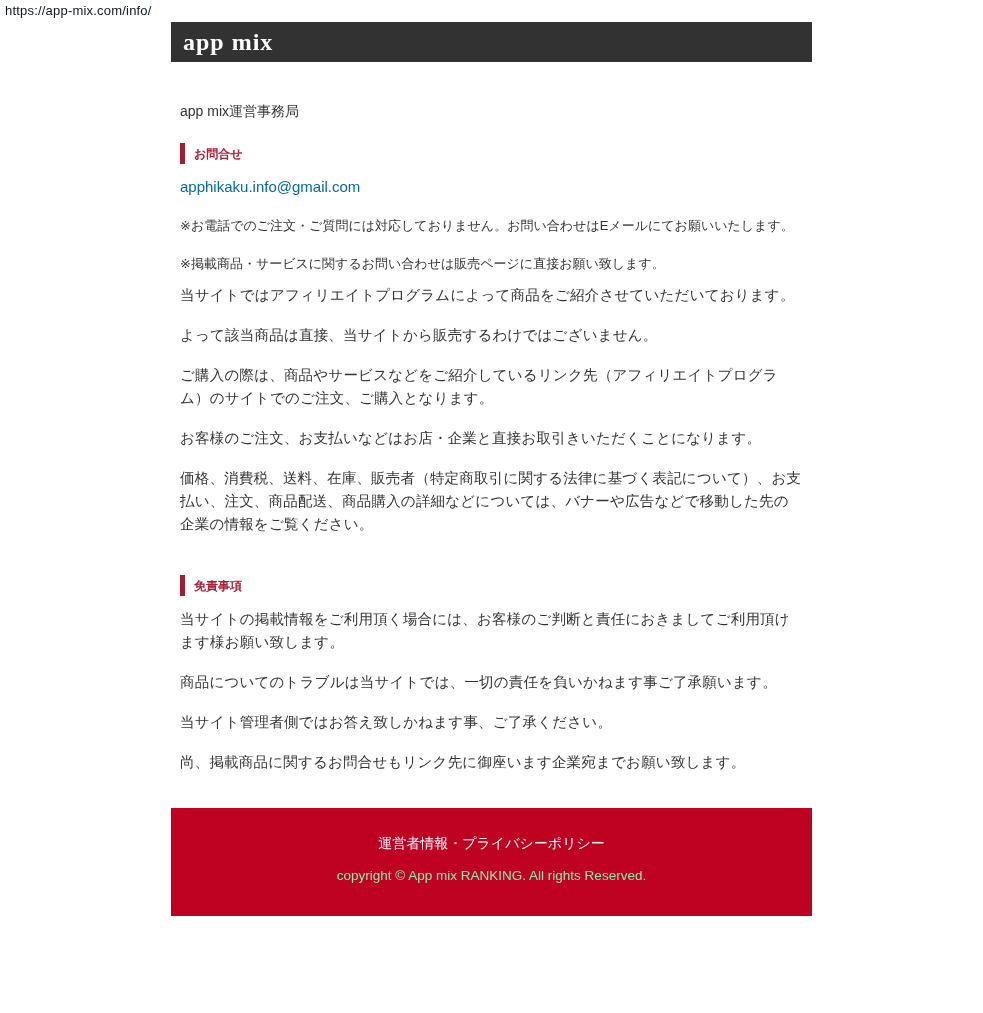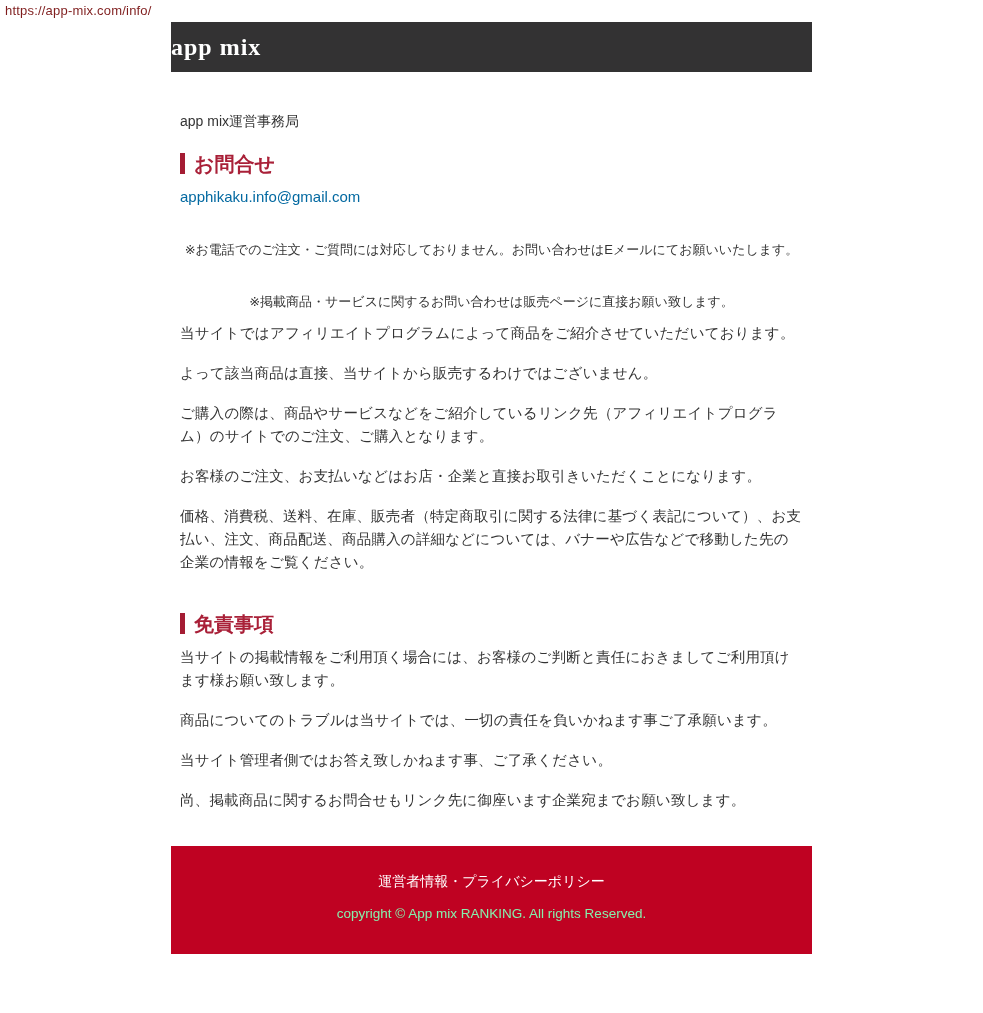--- a/index.html
+++ b/index.html
@@ -9,38 +9,38 @@
     font-family: "Liberation Sans", "DejaVu Sans", sans-serif;
     color: #333333;
   }
   body { position: relative; height: 1013px; overflow: hidden; }
 
   .page-url {
     position: absolute;
     top: 3px;
     left: 5px;
     font-size: 13px;
-    color: #7f1d1d;
+    color: #0f172a;
     letter-spacing: 0.2px;
     text-align: right;
   }
 
   .content {
     position: absolute;
     top: 22px;
     left: 171px;
     width: 641px;
   }
 
   .site-header {
     background: #333233;
-    height: 50px;
+    height: 40px;
     display: flex;
     align-items: center;
-    padding-left: 0;
+    padding-left: 12px;
   }
   .site-title {
     font-family: "Liberation Serif", "DejaVu Serif", serif;
     font-weight: bold;
     font-size: 24px;
     color: #ffffff;
     letter-spacing: 1px;
     cursor: pointer;
   }
 
@@ -51,21 +51,21 @@
     font-size: 14px;
     line-height: 19px;
     color: #333333;
   }
 
   .section-heading {
     display: flex;
     align-items: center;
     margin-top: 39px;
     color: #a92038;
-    font-size: 20px;
+    font-size: 12px;
     font-weight: bold;
     line-height: 20px;
   }
   .section-heading .bar {
     display: inline-block;
     width: 5px;
     height: 21px;
     background: #a41c33;
     margin-right: 9px;
     flex: 0 0 auto;
@@ -73,25 +73,24 @@
   .section-heading.first { margin-top: 22px; }
 
   .email {
     margin-top: 13px;
     font-size: 15px;
     line-height: 19px;
     color: #0369a1;
   }
 
   .note {
-    margin-top: 35px;
+    margin-top: 21px;
     font-size: 13px;
     line-height: 17px;
     color: #333333;
-    text-align: center;
   }
 
   .body-p {
     margin-top: 17px;
     font-size: 14.5px;
     line-height: 23px;
     color: #333333;
     letter-spacing: 0.2px;
   }
   .body-p.after-heading { margin-top: 12px; }

